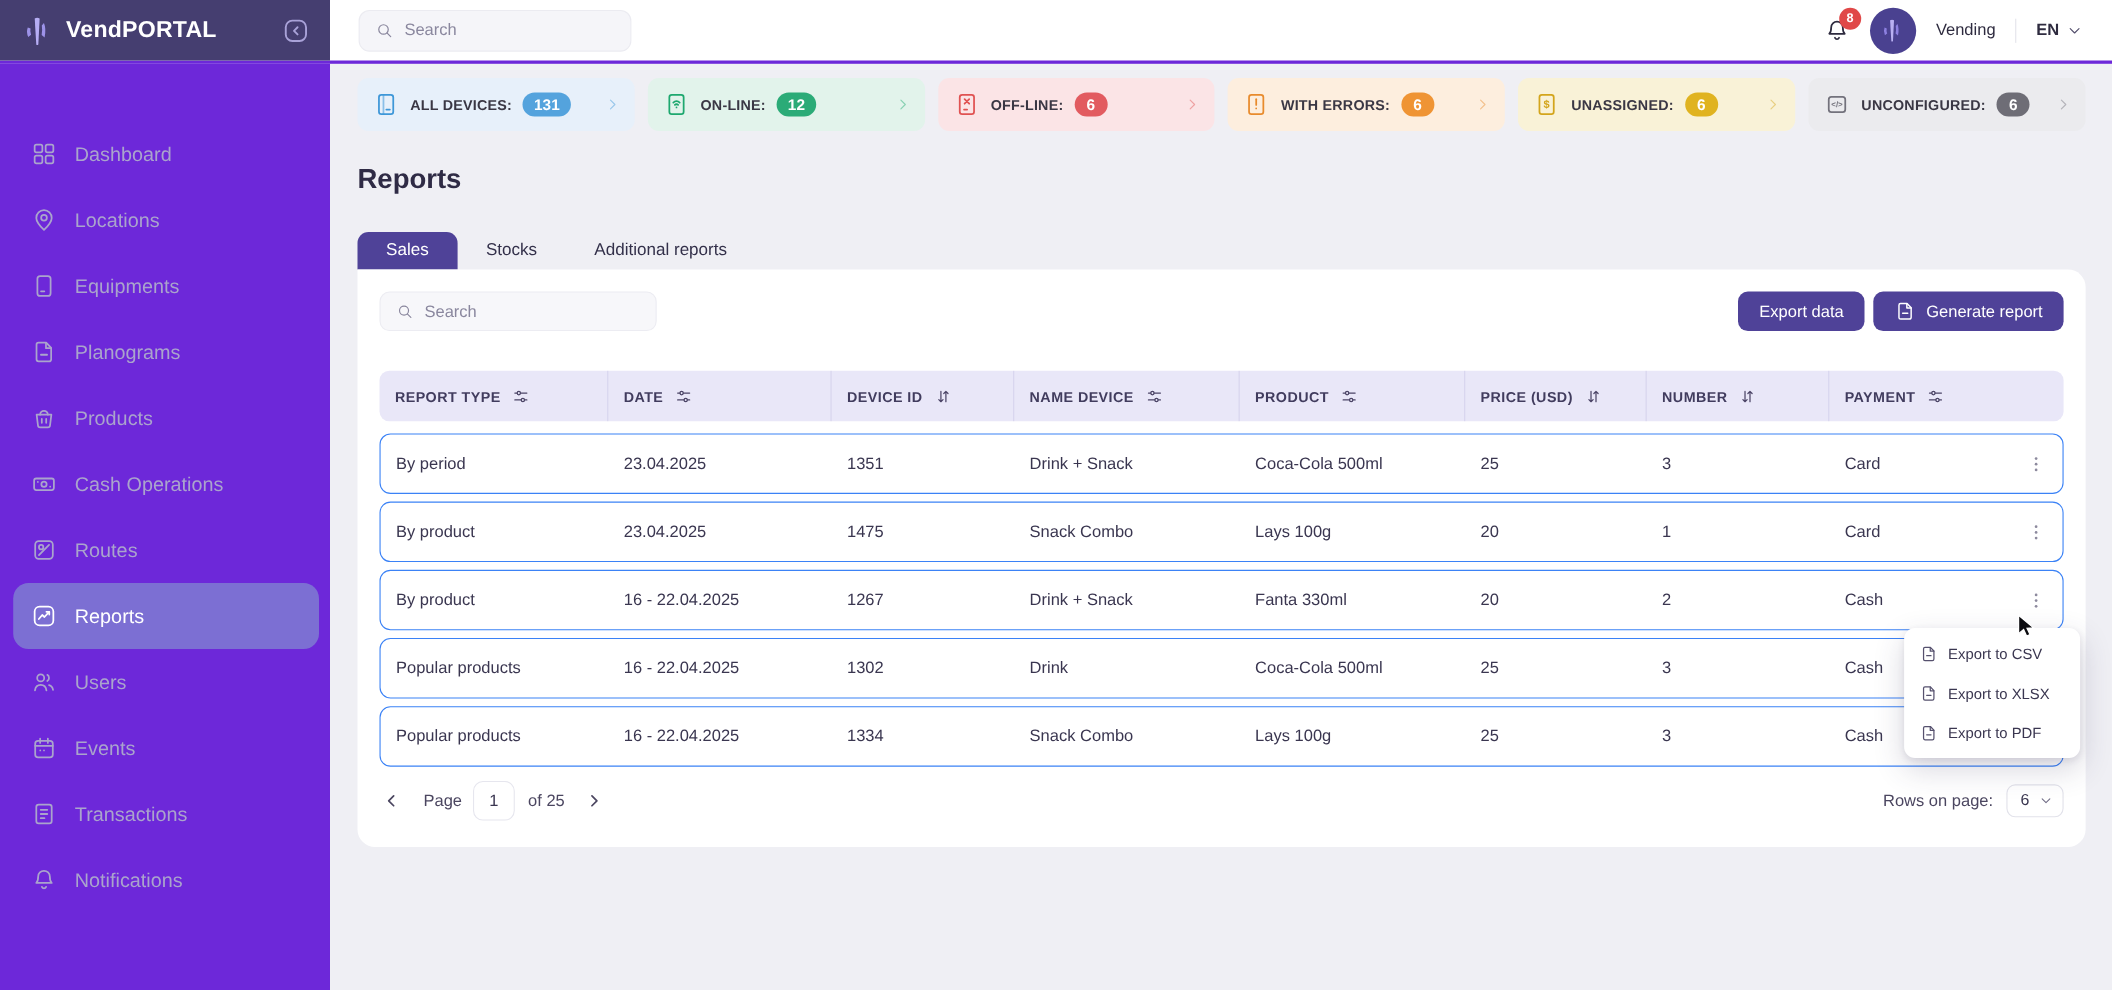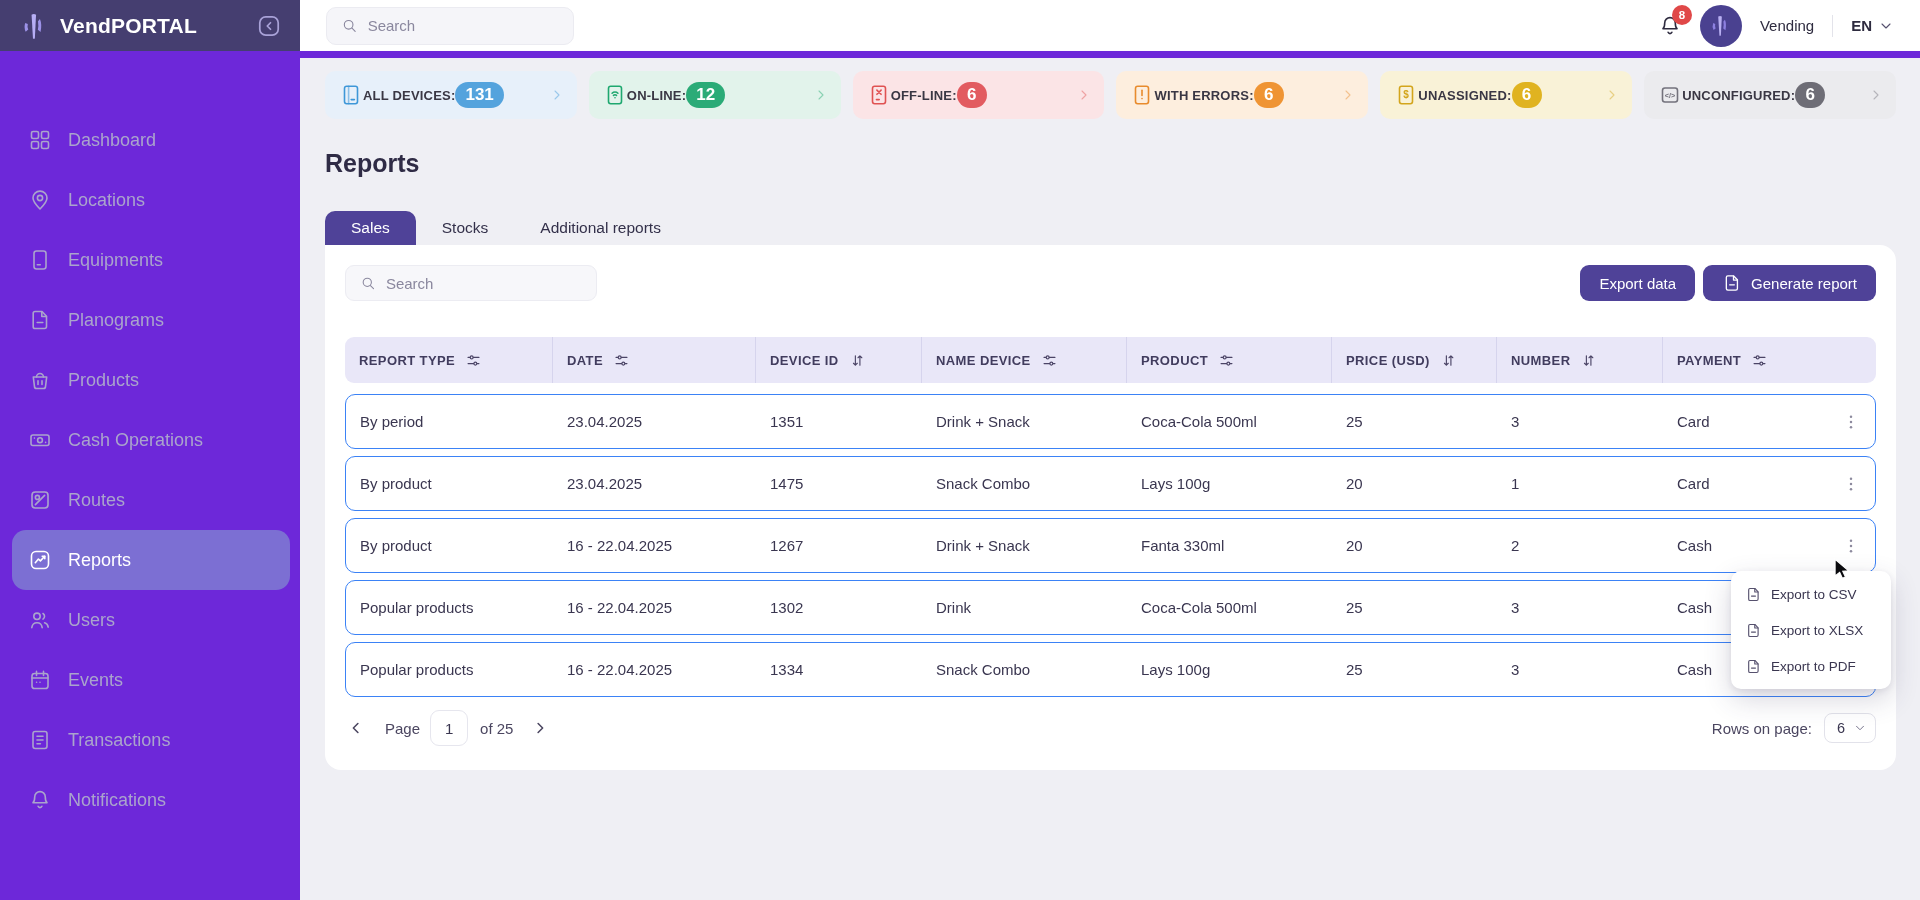--- a/index.html
+++ b/index.html
@@ -2,21 +2,21 @@
 <html><head>
 <meta charset="utf-8">
 <style>
   * { margin:0; padding:0; box-sizing:border-box; }
   html,body { width:1920px; height:900px; overflow:hidden; }
   body { font-family:"Liberation Sans", sans-serif; background:#efeff4; color:#36324c; }
 
   .app { display:grid; grid-template-columns:300px 1fr; grid-template-rows:58px 842px; width:1920px; height:900px; }
 
   
-  .topbar { grid-column:1 / 3; display:flex; background:#ffffff; border-bottom:7px solid #6d28d9; }
+  .topbar { grid-column:1 / 3; display:flex; background:#ffffff; border-bottom:3px solid #6d28d9; }
   .brand { width:300px; flex:0 0 300px; background:#453e70; display:flex; align-items:center; padding:0 18px 0 20px; gap:10px; }
   .brand-text { color:#fff; font-size:21px; letter-spacing:.2px; }
   .brand-text b { font-weight:800; }
   .brand-text span { font-weight:700; }
   .collapse-btn { margin-left:auto; background:none; border:none; color:#a9a2d8; cursor:pointer; display:flex; }
   .topbar-main { flex:1; display:flex; align-items:center; padding:0 26px; }
   .searchbox { display:flex; align-items:center; gap:10px; background:#f5f5f9; border:1px solid #ebebf1; border-radius:10px; height:38px; width:248px; padding:16px 14px; color:#8a879e; }
   .searchbox input { border:none; outline:none; background:transparent; font-size:15px; color:#36324c; width:100%; font-family:inherit; }
   .searchbox input::placeholder { color:#8a879e; }
   .top-right { margin-left:auto; display:flex; align-items:center; gap:18px; }
@@ -31,24 +31,24 @@
   
   .sidebar { background:#6d28d9; padding-top:52px; }
   .side-item { display:flex; align-items:center; gap:16px; height:60px; padding-left:28px; color:#aaa4cc; font-size:18px; cursor:pointer; }
   .side-item .ic { width:24px; height:24px; flex:0 0 24px; }
   .side-item.active { background:#7c6fd3; color:#ffffff; border-radius:14px; margin:0 10px 0 12px; padding-left:16px; }
 
   
   .main { position:relative; padding:13px 24px 0 25px; overflow:hidden; }
 
   .status-bar { display:flex; gap:12px; margin-bottom:30px; }
-  .scard { flex:1; height:48px; border-radius:10px; display:flex; align-items:center; padding:0 12px 0 14px; cursor:pointer; background:var(--bg); }
+  .scard { flex:1; height:48px; border-radius:10px; display:flex; align-items:center; gap:10px; padding:0 12px 0 14px; cursor:pointer; background:var(--bg); }
   .scard .s-ic { color:var(--fg); width:24px; height:24px; }
   .scard .s-label { font-size:13px; font-weight:700; letter-spacing:.2px; color:#3a3744; white-space:nowrap; }
-  .scard .s-badge { background:var(--badge); color:#fff; font-size:17px; font-weight:700; border-radius:999px; padding:3px 10px; min-width:30px; text-align:center; }
+  .scard .s-badge { background:var(--badge); color:#fff; font-size:14px; font-weight:700; border-radius:999px; padding:3px 10px; min-width:30px; text-align:center; }
   .scard .s-chev { margin-left:auto; width:16px; height:16px; color:var(--fg); opacity:.45; }
 
   .page-title { font-size:25px; font-weight:700; color:#2f2b45; margin:0 0 22px 0; }
 
   .tabs { display:flex; align-items:flex-end; height:45px; }
   .tab { border:none; background:none; font-family:inherit; font-size:15.5px; color:#33304a; padding:0 26px; height:34px; cursor:pointer; }
   .tab.active { background:#4f4298; color:#fff; border-radius:10px 10px 0 0; font-weight:500; }
 
   .card { position:relative; background:#fff; border-radius:0 16px 16px 16px; width:1571px; height:525px; padding:20px; }
   .card-toolbar { display:flex; align-items:center; margin-bottom:36px; }

